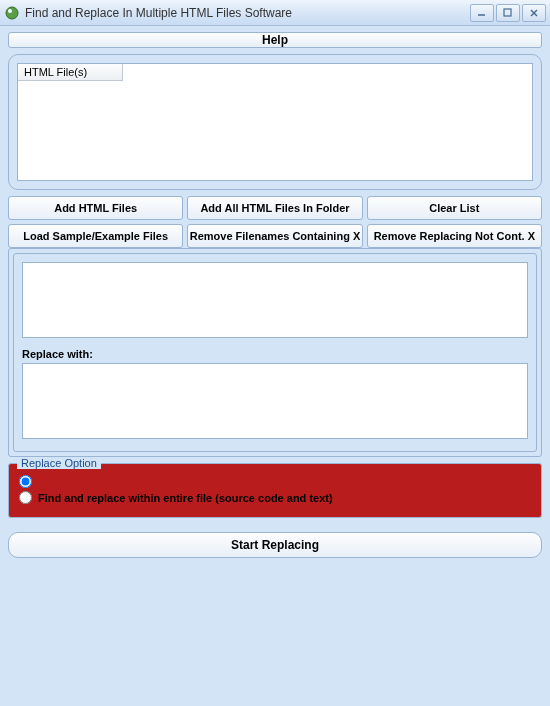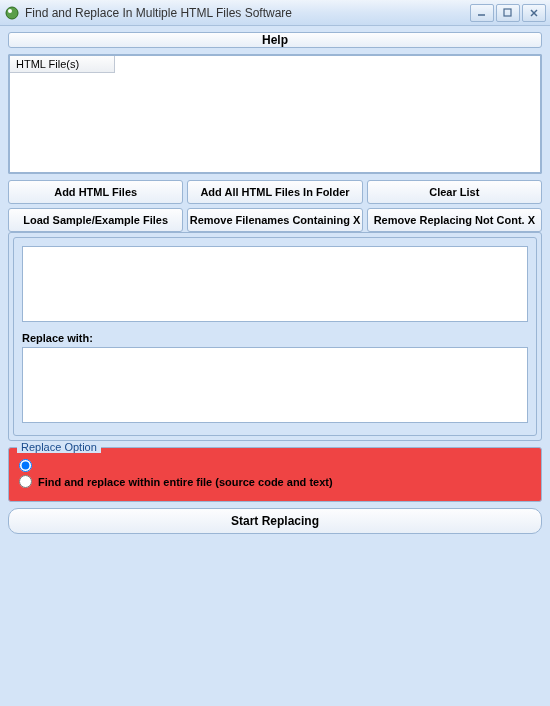--- a/index.html
+++ b/index.html
@@ -54,22 +54,22 @@
   align-items: center;
   justify-content: center;
   font-weight: bold;
   font-size: 12px;
   color: #000;
   cursor: pointer;
   margin-bottom: 6px;
 }
 .frame {
   border: 1px solid #9ab5d4;
-  border-radius: 1px;
-  padding: 0;
+  border-radius: 10px;
+  padding: 8px;
   background: #d4e4f7;
   margin-bottom: 6px;
 }
 .list-area {
   background: #fff;
   border: 1px solid #9ab5d4;
   height: 118px;
   position: relative;
 }
 .list-header {
@@ -151,22 +151,22 @@
   resize: none;
   font-family: inherit;
   font-size: 11px;
   padding: 2px;
   margin-bottom: 8px;
 }
 .groupbox {
   border: 1px solid #9ab5d4;
   border-radius: 3px;
   padding: 8px 10px 10px 10px;
-  background: #ef4444;
-  margin-bottom: 6px;
+  background: #b91c1c;
+  margin-bottom: 14px;
   position: relative;
 }
 .group-legend {
   position: absolute;
   top: -7px;
   left: 8px;
   background: #d4e4f7;
   padding: 0 4px;
   font-size: 11px;
   color: #1a4b8c;

